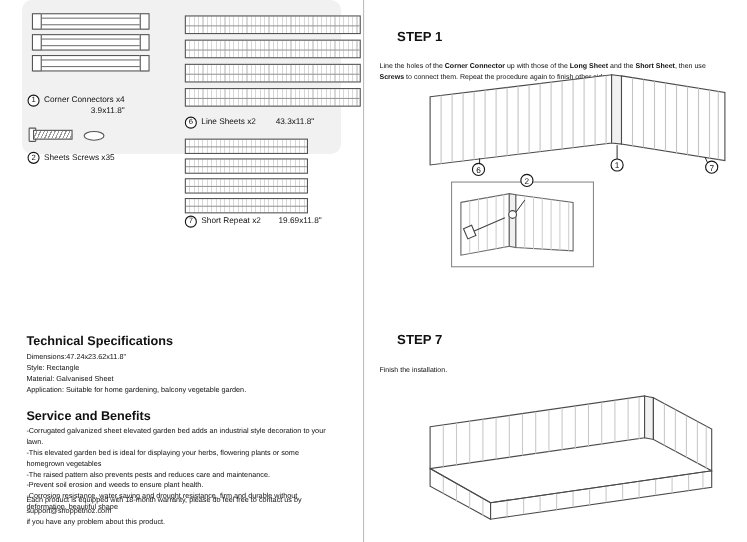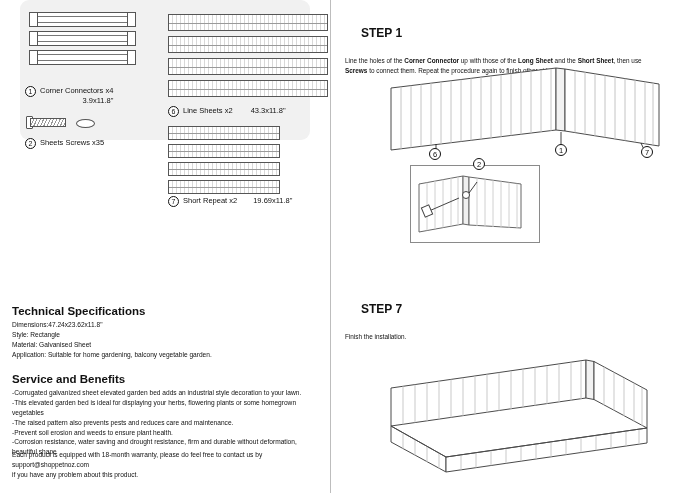--- a/index.html
+++ b/index.html
@@ -136,21 +136,21 @@
   .sheet::after {
     content: "";
     position: absolute;
     left: 0; right: 0; top: 50%;
     height: 1px;
     background: #9a9a9a;
   }
 
   
   .sec {
-    padding: 0 12px;
+    padding: 0 24px;
   }
   .sec h2 {
     font-size: 11.5px;
     font-weight: bold;
     margin: 0 0 3px 0;
   }
   .sec p, .sec li {
     font-size: 6.6px;
     line-height: 1.5;
     margin: 0;

